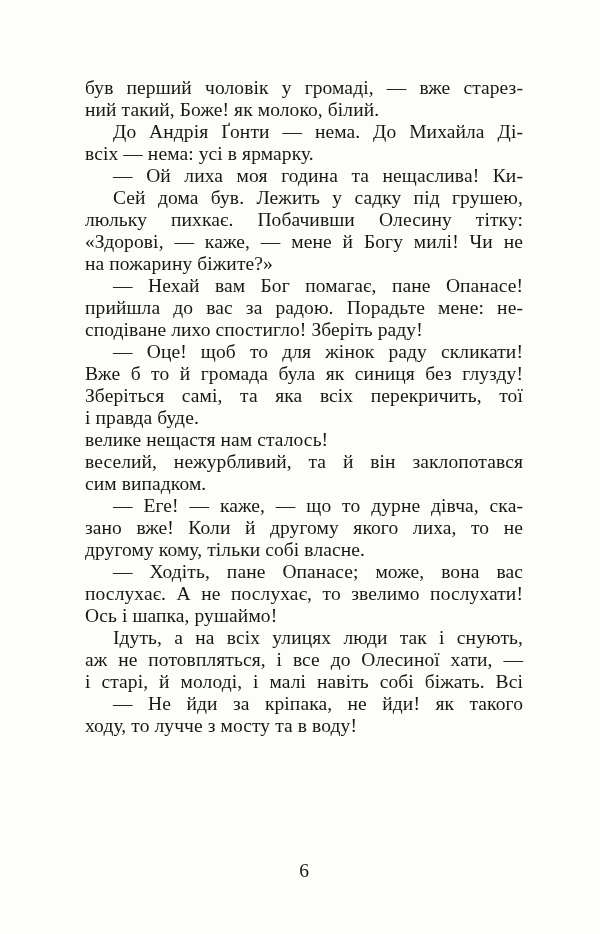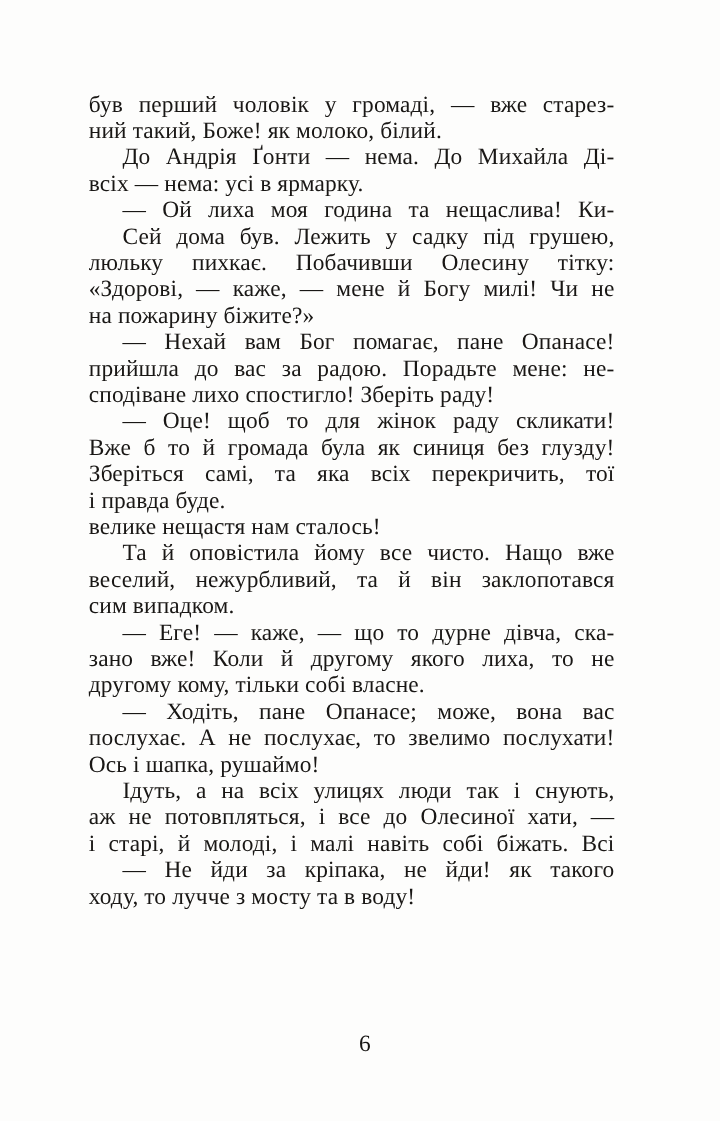--- a/index.html
+++ b/index.html
@@ -13,21 +13,21 @@
     background: #fdfdfc;
     font-family: "Liberation Serif", "DejaVu Serif", serif;
   }
   .page {
     position: absolute;
     inset: 0;
     background: #fdfdfc;
   }
   .text-block {
     position: absolute;
-    left: 74px;
+    left: 85px;
     top: 77px;
     width: 438px;
     font-size: 19.5px;
     line-height: 22px;
     color: #191715;
     letter-spacing: 0.1px;
   }
   .line {
     text-align: justify;
     text-align-last: justify;
@@ -67,21 +67,20 @@
       <div class="line">«Здорові, — каже, — мене й Богу милі! Чи не</div>
       <div class="line end">на пожарину біжите?»</div>
       <div class="line indent">— Нехай вам Бог помагає, пане Опанасе!</div>
       <div class="line">прийшла до вас за радою. Порадьте мене: не-</div>
       <div class="line end">сподіване лихо спостигло! Зберіть раду!</div>
       <div class="line indent">— Оце! щоб то для жінок раду скликати!</div>
       <div class="line">Вже б то й громада була як синиця без глузду!</div>
       <div class="line">Зберіться самі, та яка всіх перекричить, тої</div>
       <div class="line end">і правда буде.</div>
       <div class="line end">велике нещастя нам сталось!</div>
-      <div class="line indent">Та й оповістила йому все чисто. Нащо вже</div>
       <div class="line">веселий, нежурбливий, та й він заклопотався</div>
       <div class="line end">сим випадком.</div>
       <div class="line indent">— Еге! — каже, — що то дурне дівча, ска-</div>
       <div class="line">зано вже! Коли й другому якого лиха, то не</div>
       <div class="line end">другому кому, тільки собі власне.</div>
       <div class="line indent">— Ходіть, пане Опанасе; може, вона вас</div>
       <div class="line">послухає. А не послухає, то звелимо послухати!</div>
       <div class="line end">Ось і шапка, рушаймо!</div>
       <div class="line indent">Ідуть, а на всіх улицях люди так і снують,</div>
       <div class="line">аж не потовпляться, і все до Олесиної хати, —</div>

